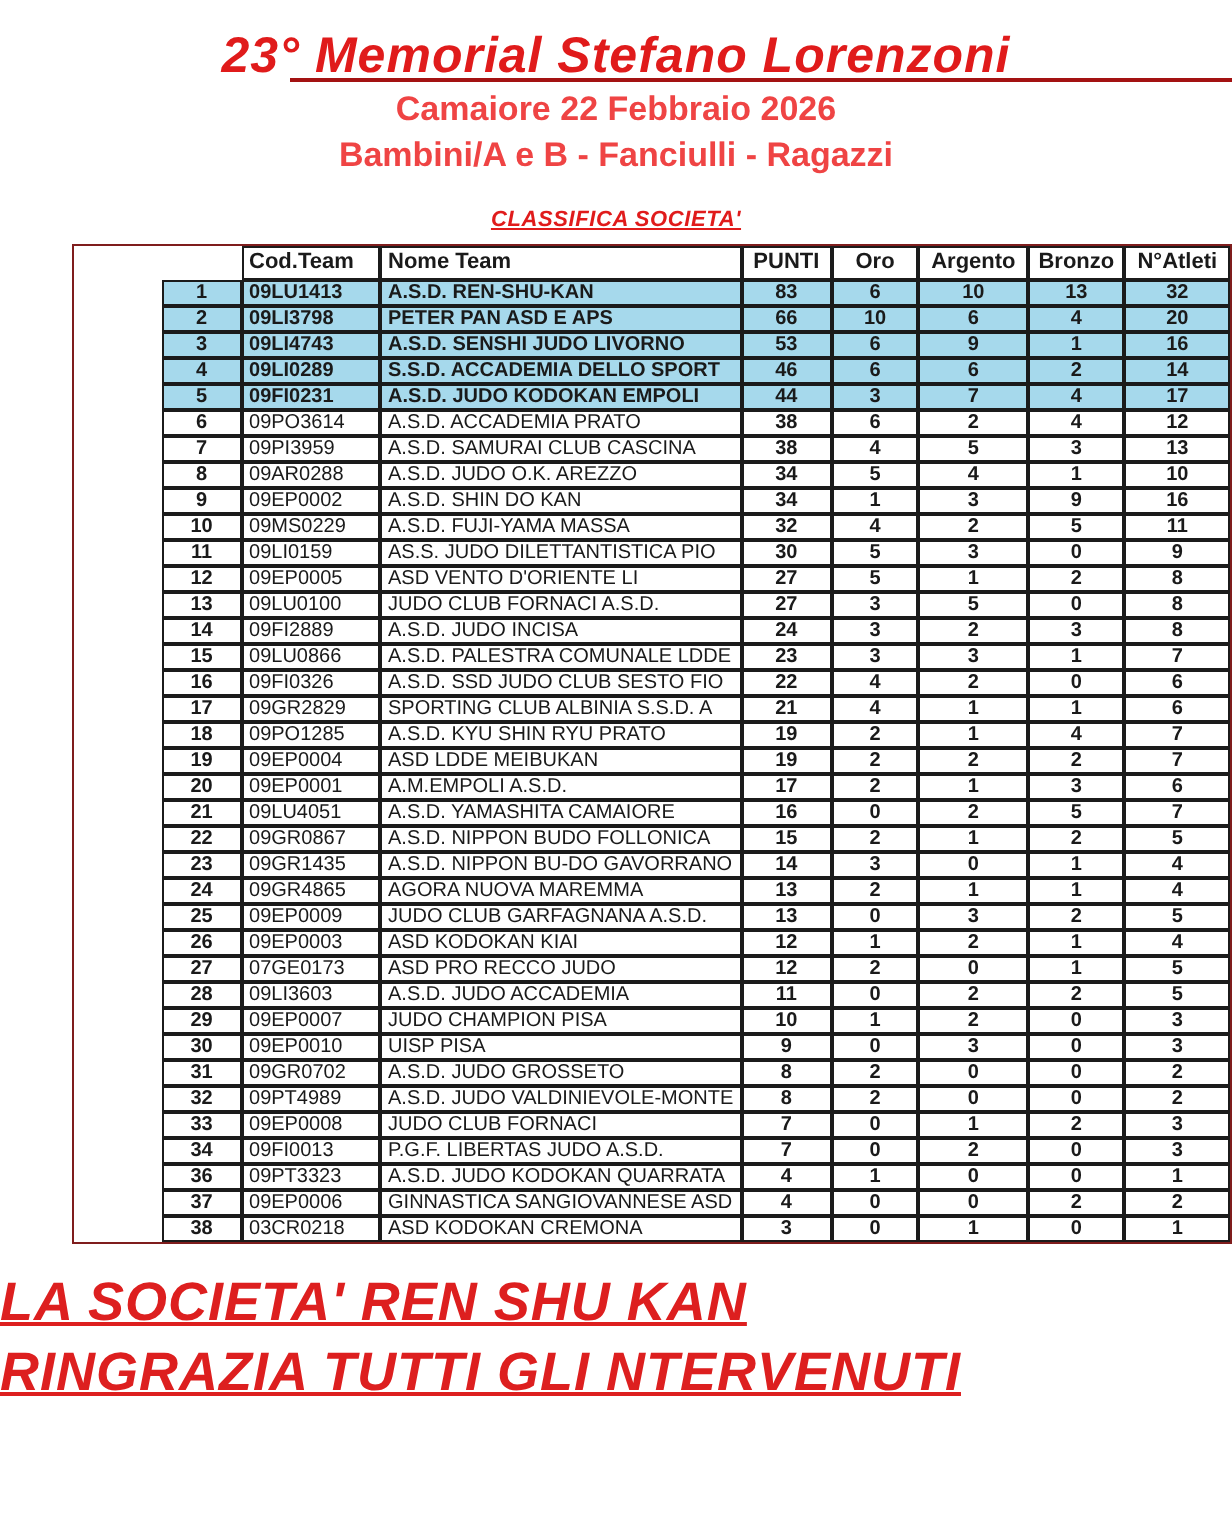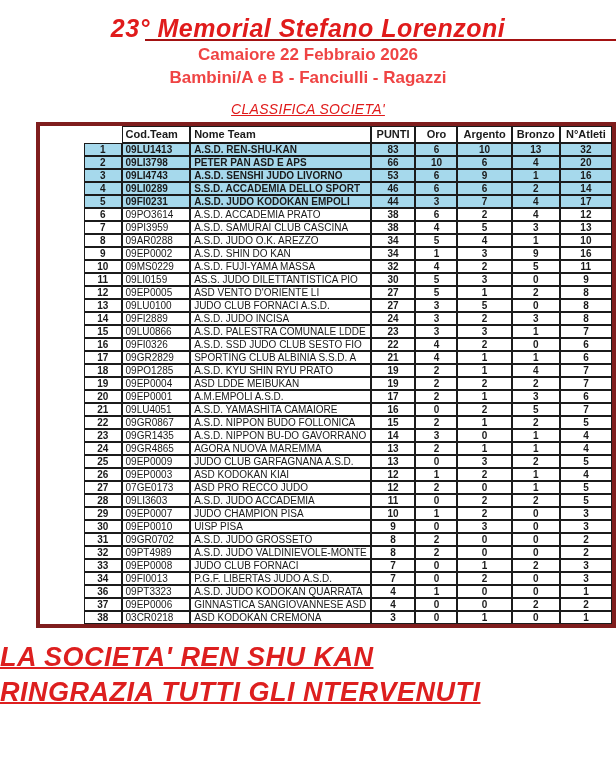--- a/index.html
+++ b/index.html
@@ -23,31 +23,31 @@
   .title-rule {
     position: absolute; left: 145px; right: 0; bottom: 3px;
     border-bottom: 2px solid #a31212;
   }
   .subtitle {
     text-align: center; font-size: 17px; font-weight: bold;
     color: #ef4444; line-height: 1.35;
   }
   .caption-wrap { text-align: center; margin-top: 10px; margin-bottom: 4px; }
   .table-caption {
-    font-size: 14px; font-weight: normal; font-style: italic;
+    font-size: 11px; font-weight: bold; font-style: italic;
     color: #e01b1b; text-decoration: underline;
     letter-spacing: 0.3px;
   }
 
   
   table.classifica {
     border-collapse: separate; border-spacing: 0;
     table-layout: fixed;
     margin-left: 36px;
-    border: 4px solid #7f1d1d;
+    border: 1px solid #7f1d1d;
     padding-left: 44px;
   }
   table.classifica col.c-rank   { width: 54px; }
   table.classifica col.c-code   { width: 76px; }
   table.classifica col.c-name   { width: 171px; }
   table.classifica col.c-punti  { width: 48px; }
   table.classifica col.c-oro    { width: 55px; }
   table.classifica col.c-arg    { width: 58px; }
   table.classifica col.c-brz    { width: 50px; }
   table.classifica col.c-atl    { width: 56px; }

